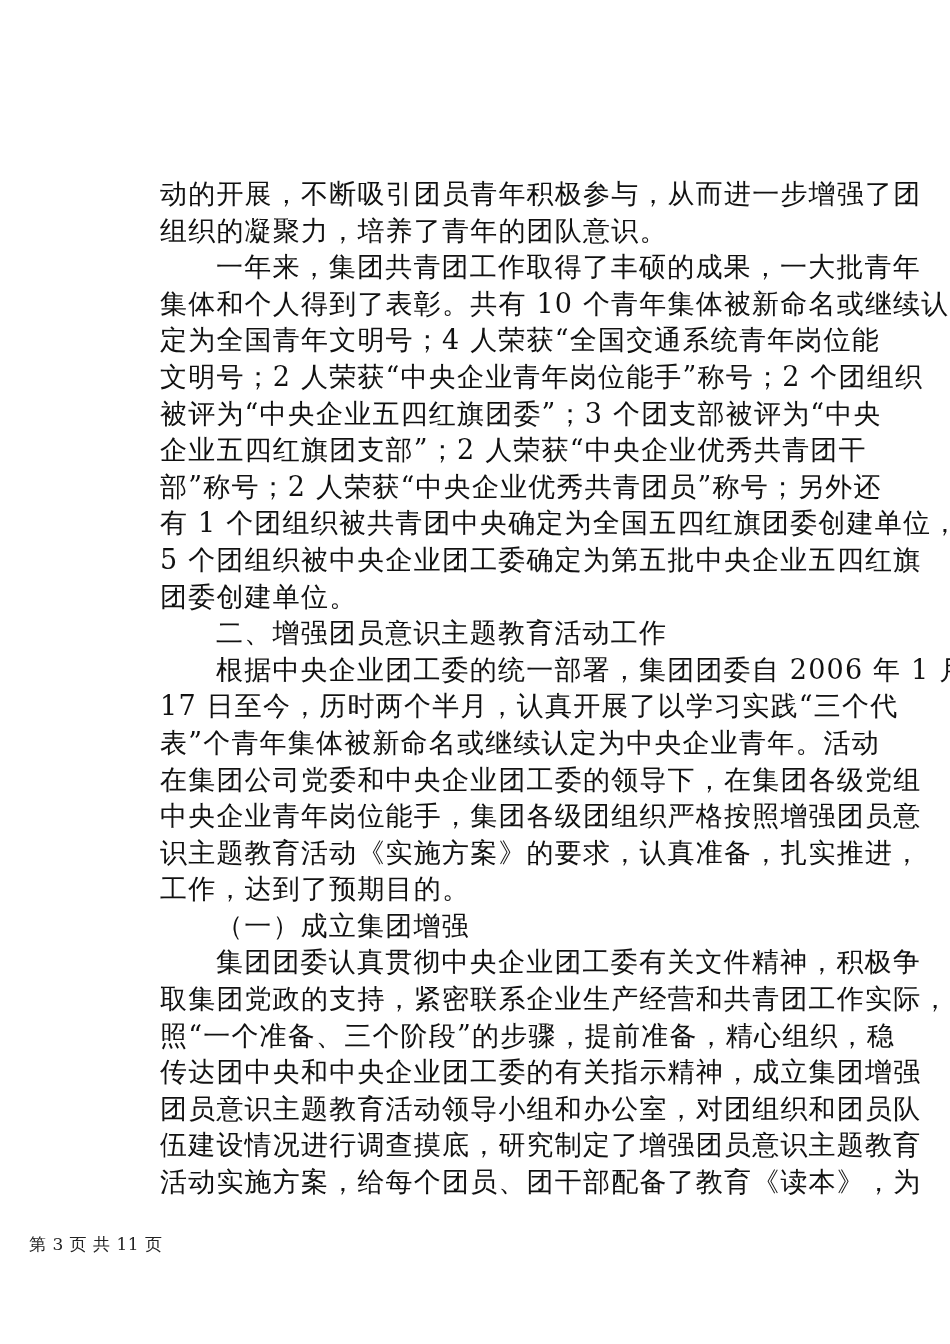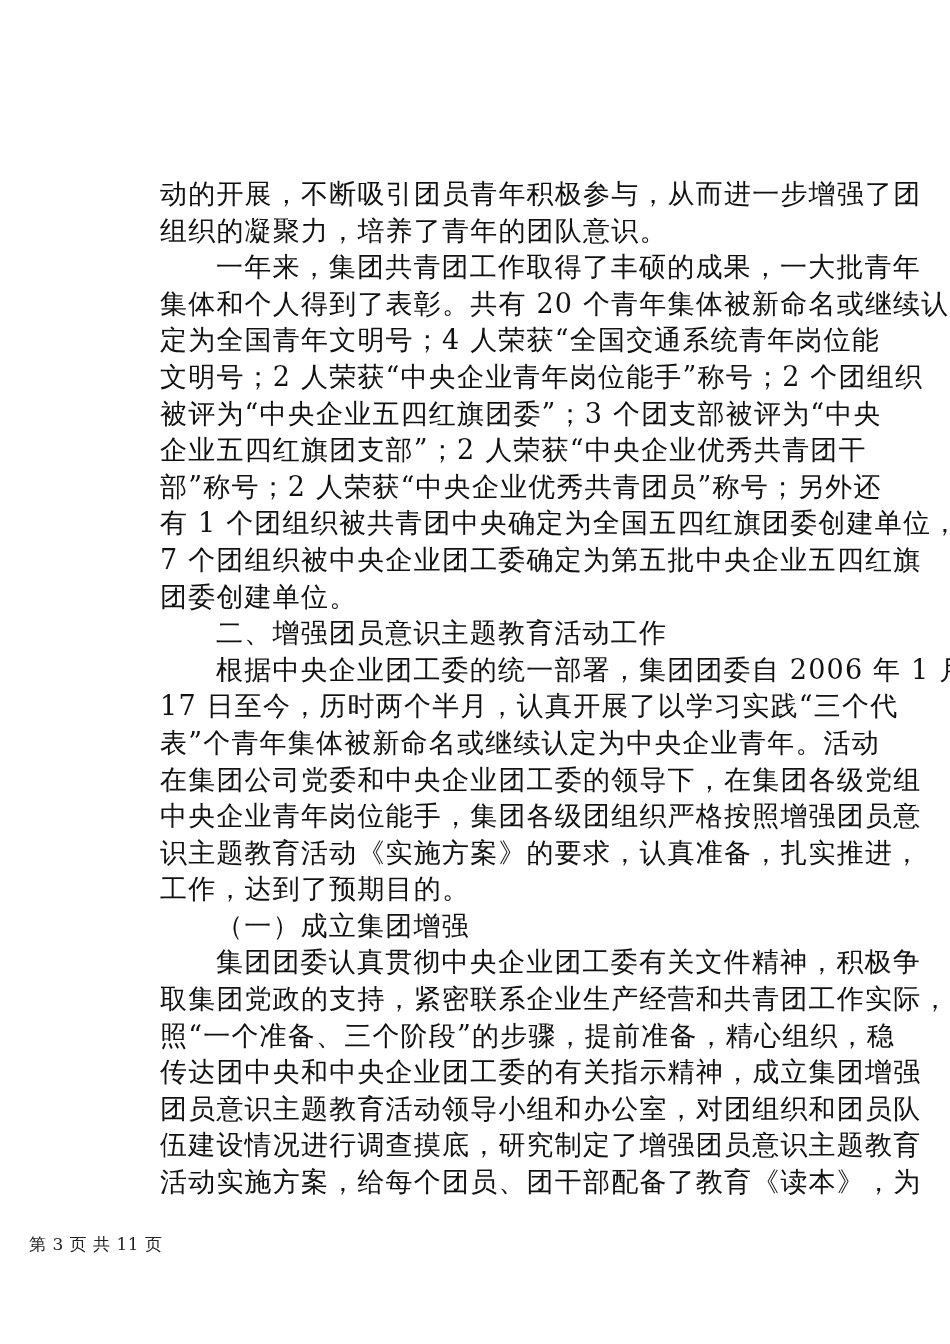--- a/index.html
+++ b/index.html
@@ -53,28 +53,28 @@
     }
   </style>
 </head>
 <body>
 
 <div class="page">
   <div class="content" id="content">
       <div class="line">动的开展，不断吸引团员青年积极参与，从而进一步增强了团</div>
       <div class="line">组织的凝聚力，培养了青年的团队意识。</div>
       <div class="line indent">一年来，集团共青团工作取得了丰硕的成果，一大批青年</div>
-      <div class="line">集体和个人得到了表彰。共有 20 个青年集体被新命名或继续认</div>
+      <div class="line">集体和个人得到了表彰。共有 10 个青年集体被新命名或继续认</div>
       <div class="line">定为全国青年文明号；4 人荣获“全国交通系统青年岗位能</div>
       <div class="line">文明号；2 人荣获“中央企业青年岗位能手”称号；2 个团组织</div>
       <div class="line">被评为“中央企业五四红旗团委”；3 个团支部被评为“中央</div>
       <div class="line">企业五四红旗团支部”；2 人荣获“中央企业优秀共青团干</div>
       <div class="line">部”称号；2 人荣获“中央企业优秀共青团员”称号；另外还</div>
       <div class="line">有 1 个团组织被共青团中央确定为全国五四红旗团委创建单位，</div>
-      <div class="line">7 个团组织被中央企业团工委确定为第五批中央企业五四红旗</div>
+      <div class="line">5 个团组织被中央企业团工委确定为第五批中央企业五四红旗</div>
       <div class="line">团委创建单位。</div>
       <div class="line indent">二、增强团员意识主题教育活动工作</div>
       <div class="line indent">根据中央企业团工委的统一部署，集团团委自 2006 年 1 月</div>
       <div class="line">17 日至今，历时两个半月，认真开展了以学习实践“三个代</div>
       <div class="line">表”个青年集体被新命名或继续认定为中央企业青年。活动</div>
       <div class="line">在集团公司党委和中央企业团工委的领导下，在集团各级党组</div>
       <div class="line">中央企业青年岗位能手，集团各级团组织严格按照增强团员意</div>
       <div class="line">识主题教育活动《实施方案》的要求，认真准备，扎实推进，</div>
       <div class="line">工作，达到了预期目的。</div>
       <div class="line indent">（一）成立集团增强</div>

